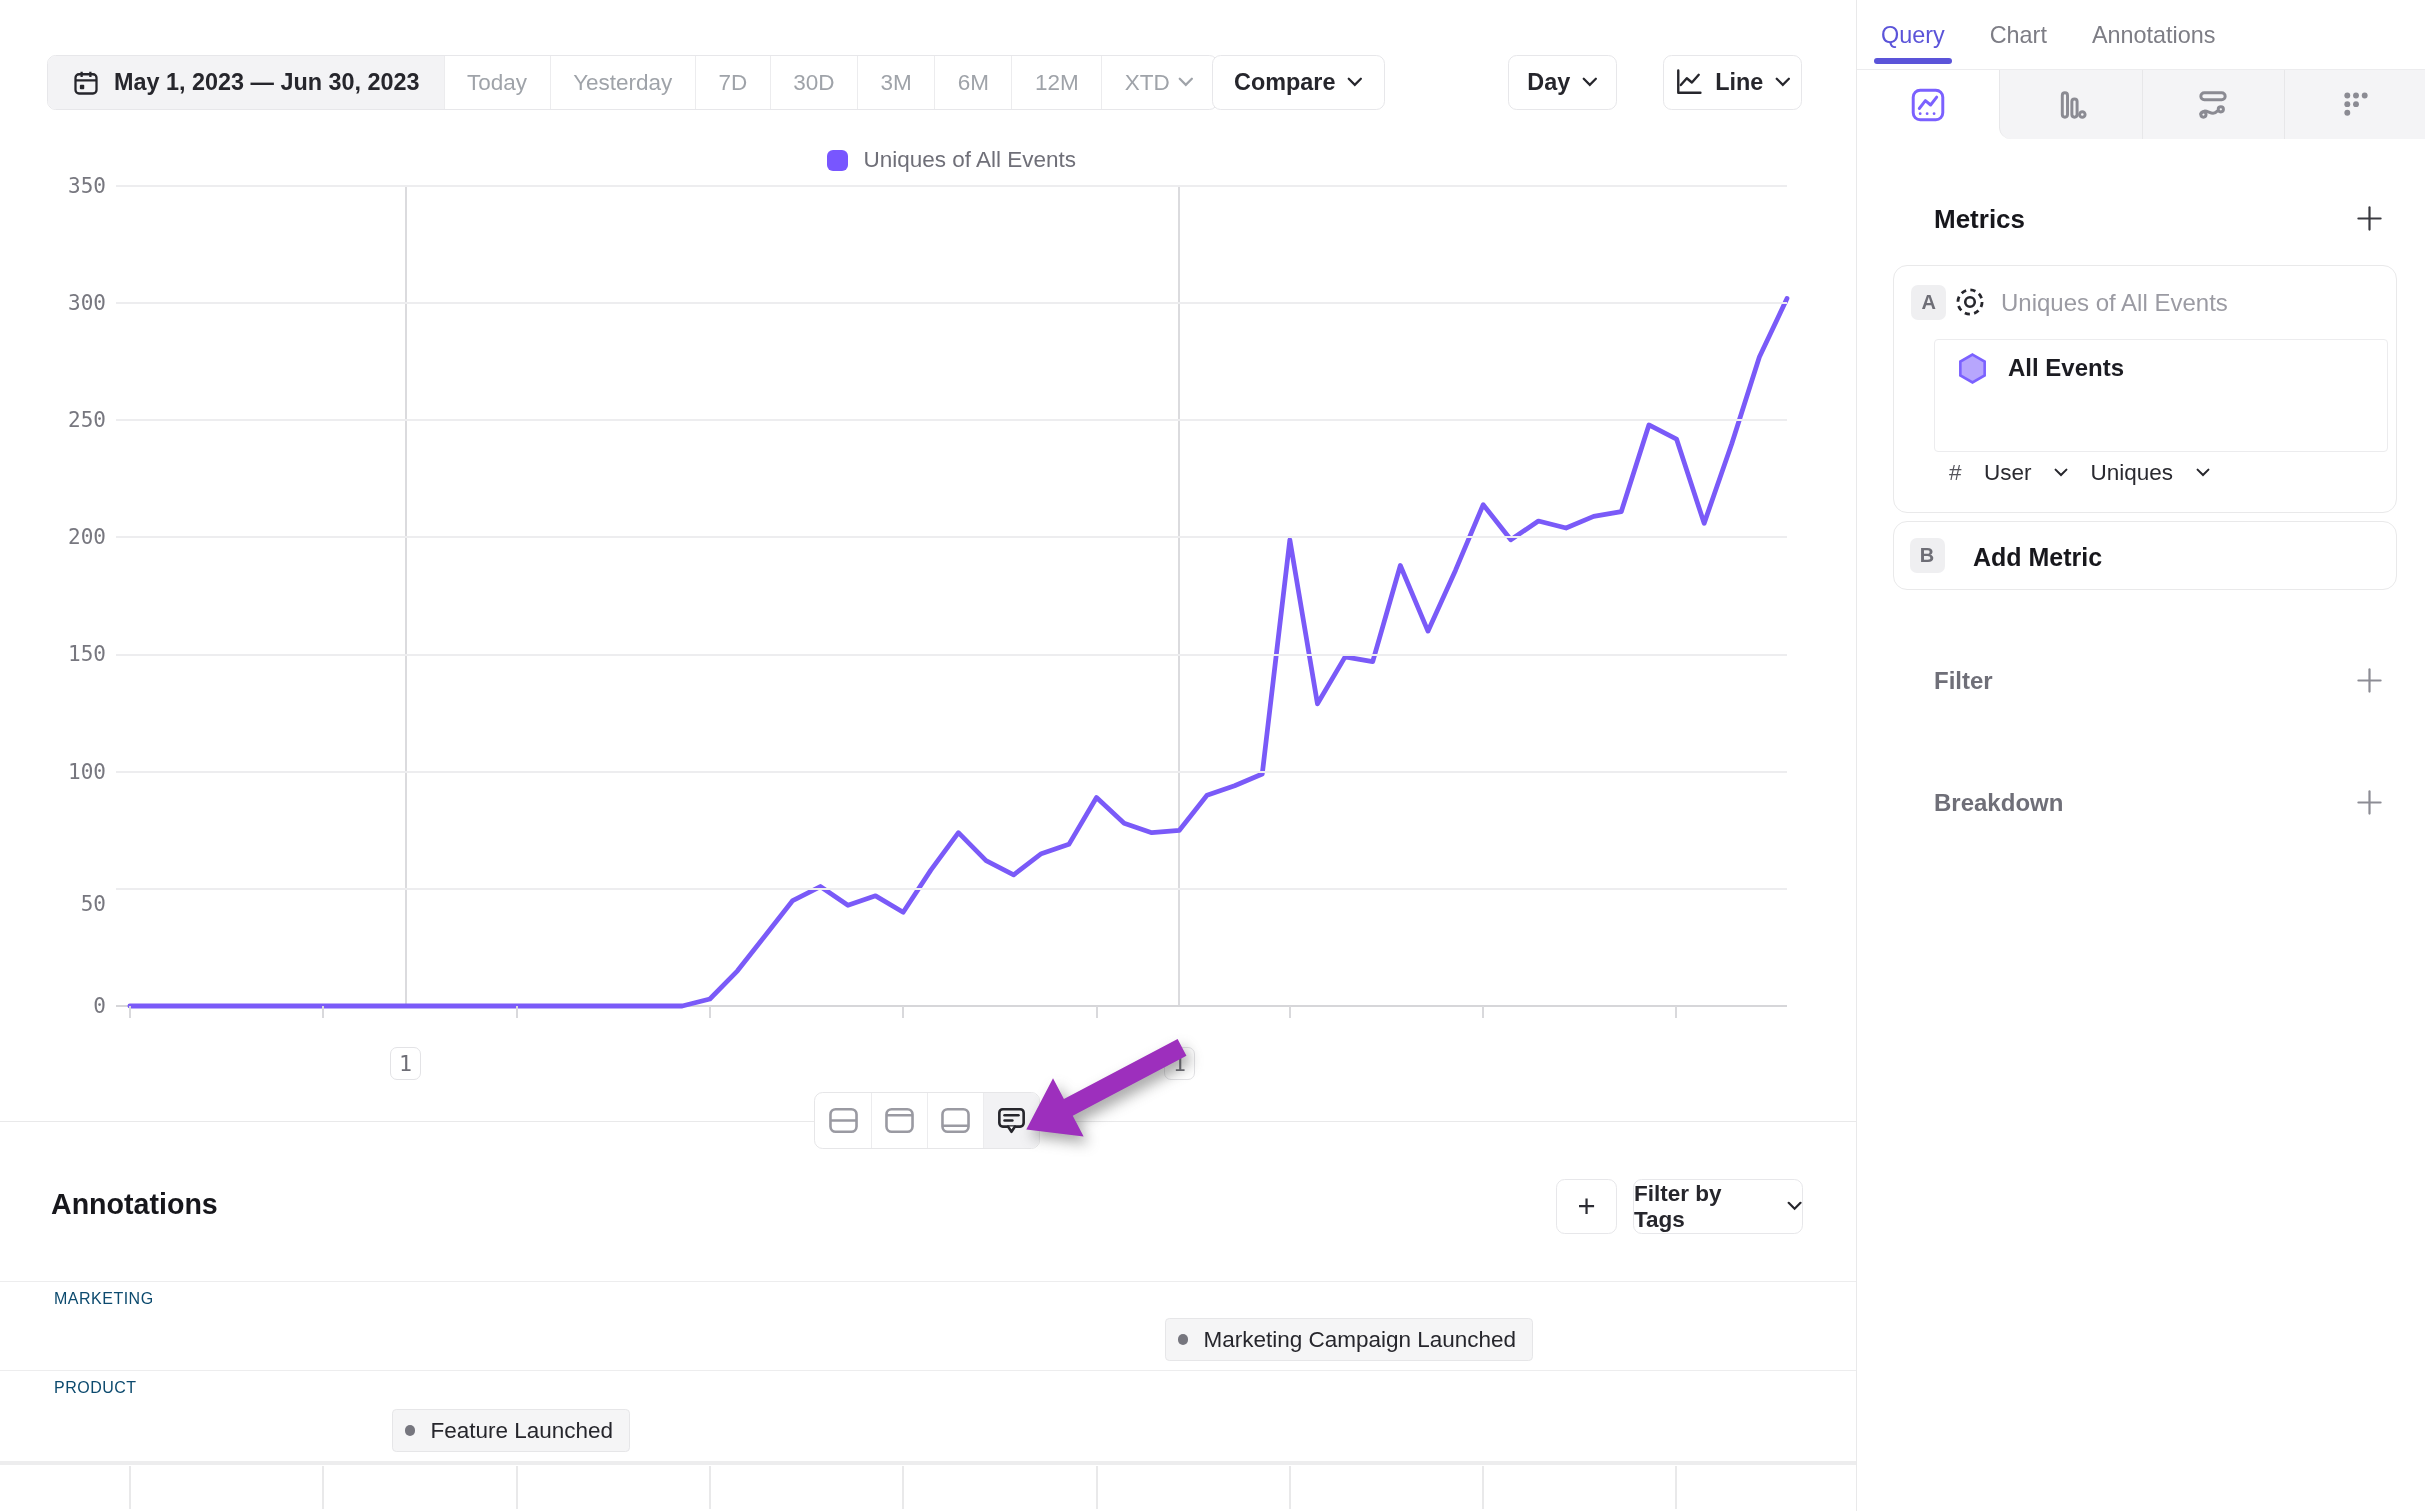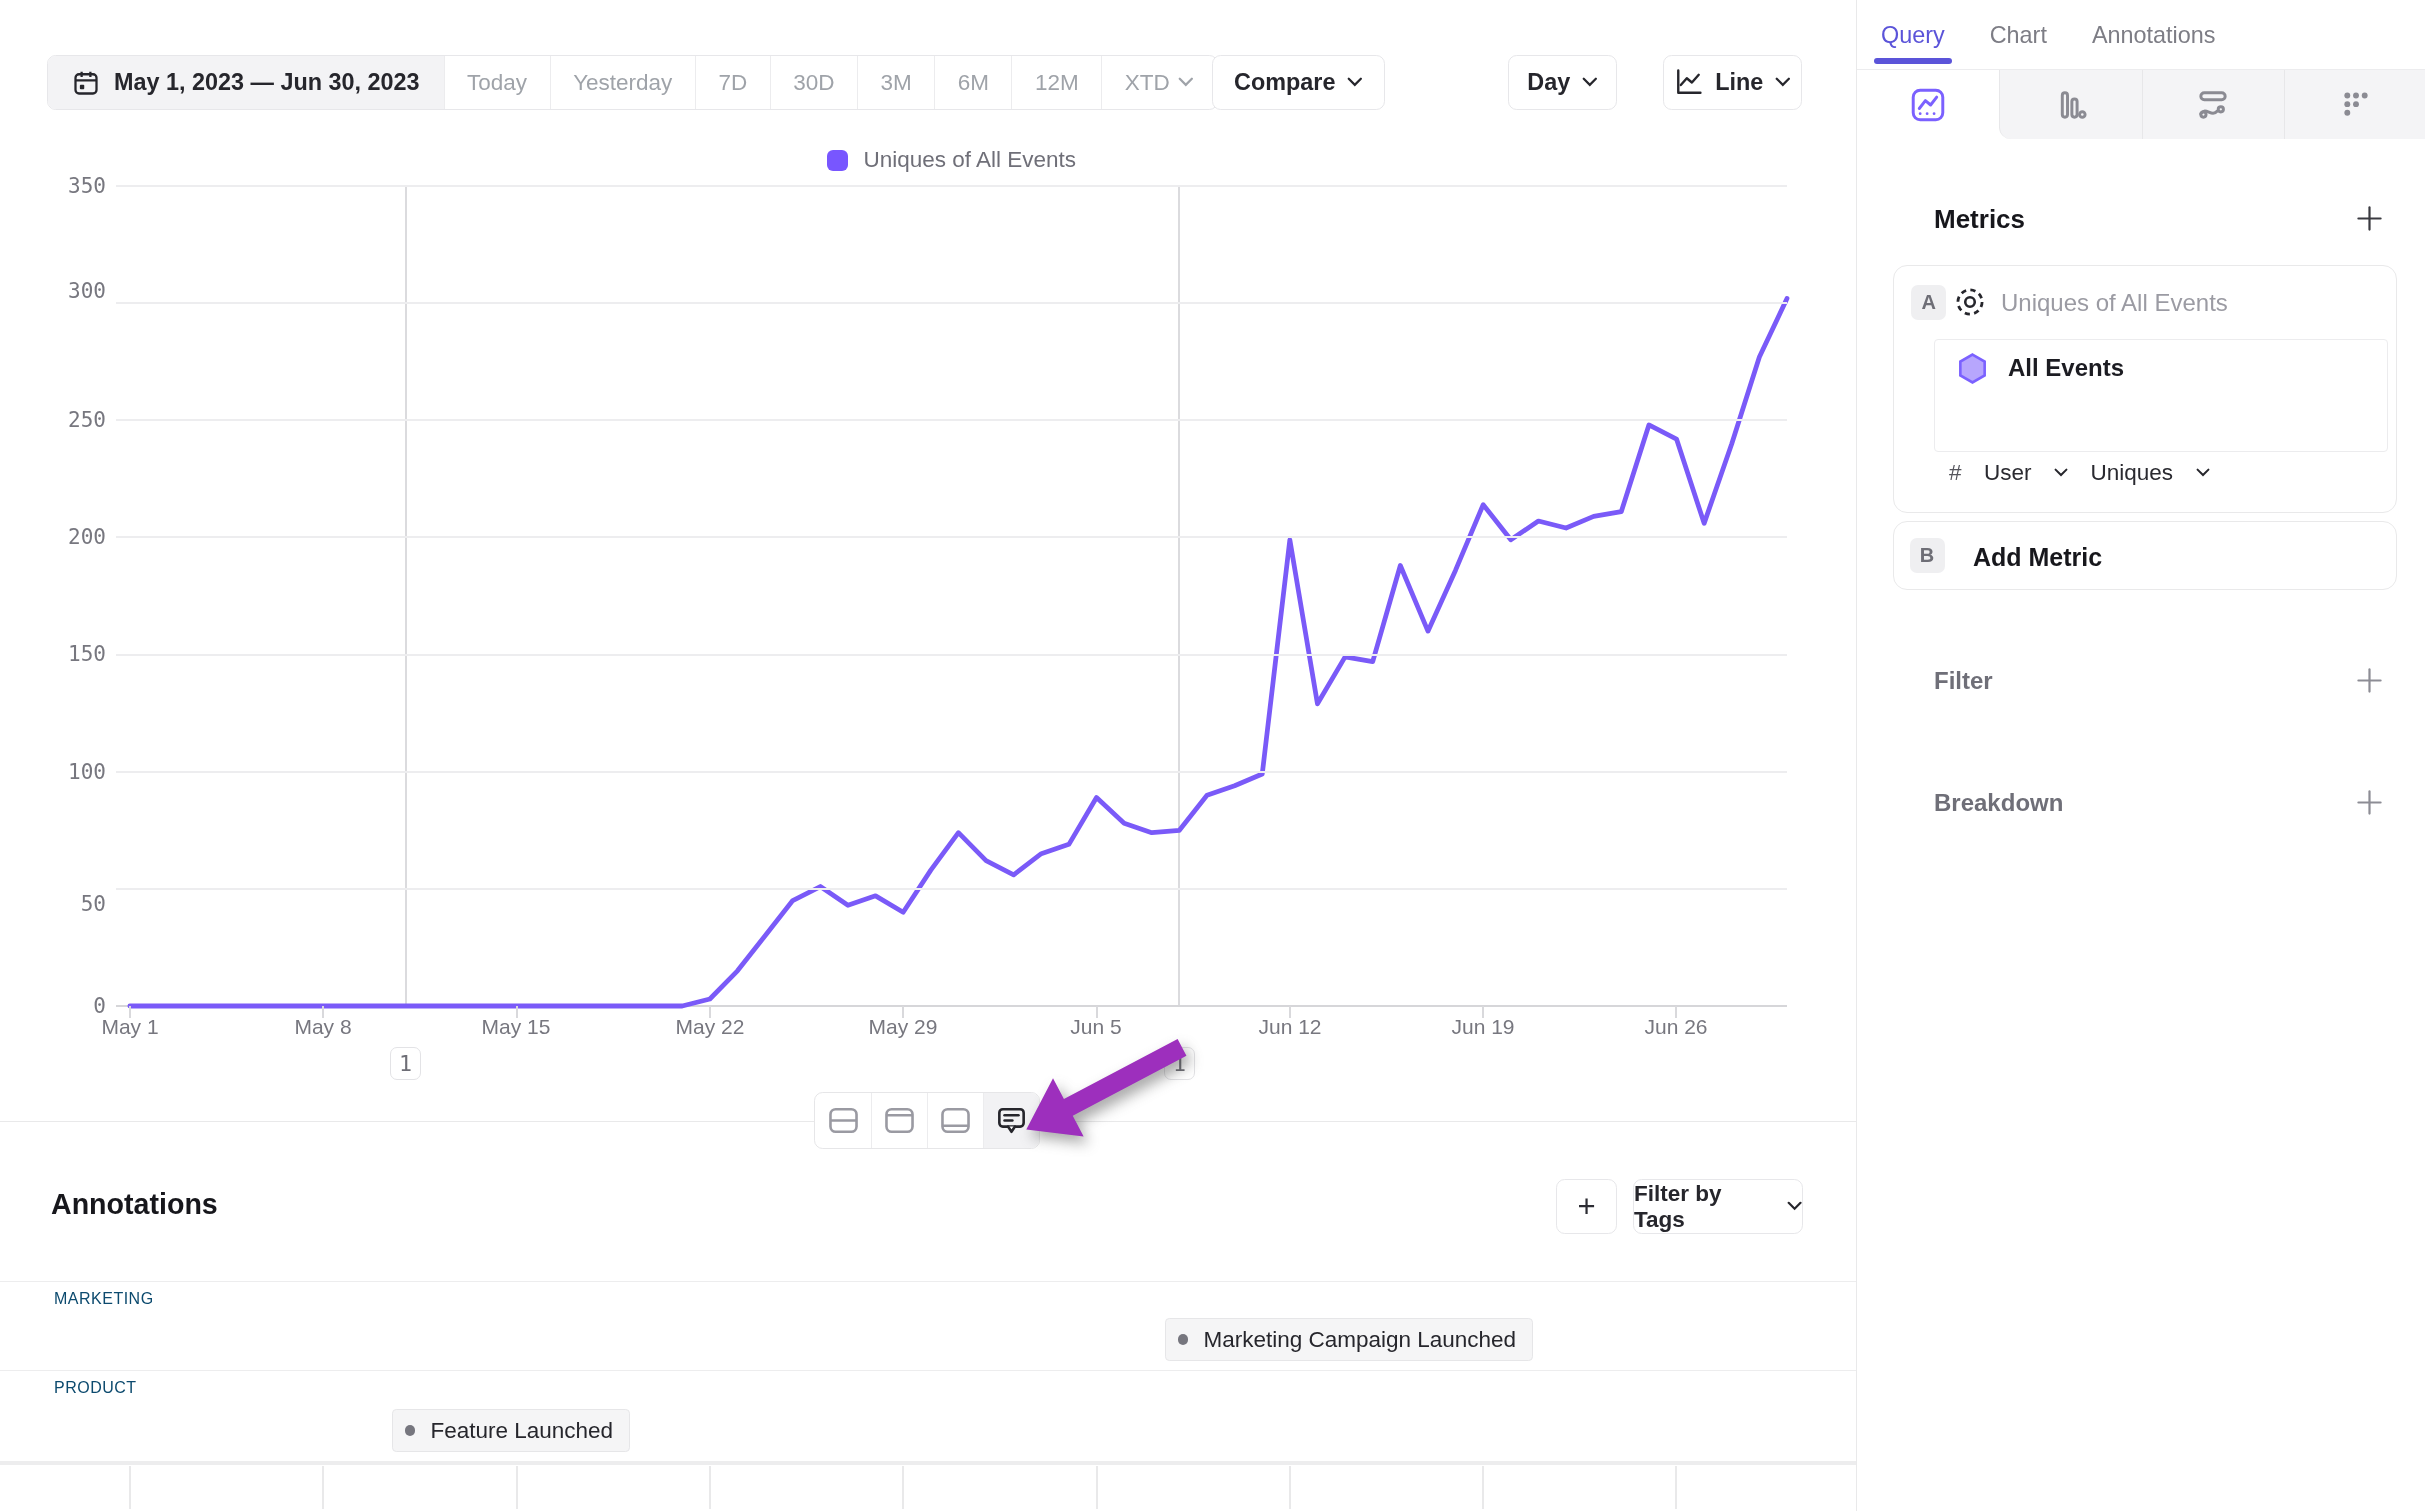--- a/index.html
+++ b/index.html
@@ -177,21 +177,21 @@
       <span>Uniques of All Events</span>
     </div>
 
     <div id="yaxis">
         <span style="top: 820px;">0</span>
         <span style="top: 718px;">50</span>
         <span style="top: 586px;">100</span>
         <span style="top: 468px;">150</span>
         <span style="top: 351px;">200</span>
         <span style="top: 234px;">250</span>
-        <span style="top: 105px;">300</span>
+        <span style="top: 117px;">300</span>
         <span style="top: 0px;">350</span>
       </div>
     <div id="plot">
         <div class="vline" style="left: 1062px;"></div>
         <div class="vline" style="left: 289px;"></div>
       <div class="axisline"></div>
       <svg id="series-svg" viewBox="0 0 1930 947" preserveAspectRatio="none">
         <polyline id="series-line" fill="none" stroke-width="5.5" stroke-linejoin="round" stroke-linecap="round" points="16.0,947.0 47.9,947.0 79.8,947.0 111.7,947.0 143.6,947.0 175.5,947.0 207.4,947.0 239.3,947.0 271.2,947.0 303.1,947.0 335.0,947.0 366.9,947.0 398.8,947.0 430.7,947.0 462.6,947.0 494.5,947.0 526.4,947.0 558.3,947.0 590.2,947.0 622.1,947.0 654.0,947.0 685.9,938.9 717.8,906.4 749.7,865.8 781.6,825.2 813.5,809.0 845.4,830.7 877.3,819.8 909.2,838.8 941.1,790.1 973.0,746.8 1004.9,779.2 1036.8,795.5 1068.7,771.1 1100.6,760.3 1132.5,706.2 1164.4,736.0 1196.3,746.8 1228.2,744.1 1260.1,703.5 1292.0,692.7 1323.9,679.1 1355.8,408.6 1387.7,598.0 1419.6,543.8 1451.5,549.3 1483.4,438.3 1515.3,514.1 1547.2,443.7 1579.1,368.0 1611.0,408.6 1642.9,386.9 1674.8,395.0 1706.7,381.5 1738.6,376.1 1770.5,276.0 1802.4,292.2 1834.3,389.6 1866.2,297.6 1898.1,197.5 1930.0,129.9" stroke="#7A5AF8"></polyline>
       </svg>
     <div class="gridline" style="top: 702px;"></div>
@@ -204,31 +204,20 @@
         <div class="xtick" style="left: 13px;"></div>
         <div class="xtick" style="left: 206px;"></div>
         <div class="xtick" style="left: 400px;"></div>
         <div class="xtick" style="left: 593px;"></div>
         <div class="xtick" style="left: 786px;"></div>
         <div class="xtick" style="left: 980px;"></div>
         <div class="xtick" style="left: 1173px;"></div>
         <div class="xtick" style="left: 1366px;"></div>
         <div class="xtick" style="left: 1559px;"></div>
       </div>
-    <div id="xaxis">
-        <span style="left: 14px;">May 1</span>
-        <span style="left: 207px;">May 8</span>
-        <span style="left: 400px;">May 15</span>
-        <span style="left: 594px;">May 22</span>
-        <span style="left: 787px;">May 29</span>
-        <span style="left: 980px;">Jun 5</span>
-        <span style="left: 1174px;">Jun 12</span>
-        <span style="left: 1367px;">Jun 19</span>
-        <span style="left: 1560px;">Jun 26</span>
-      </div>
     <div id="badges">
         <div class="count-badge" style="left: 390px;">1</div>
         <div class="count-badge" style="left: 1164px;">1</div>
       </div>
 
     <div id="section-divider"></div>
 
     <div id="mini-toolbar">
       <div class="mini-seg">
         <svg width="33" height="33" viewBox="0 0 38 38" fill="none" stroke="#9a9aa2" stroke-width="3">

